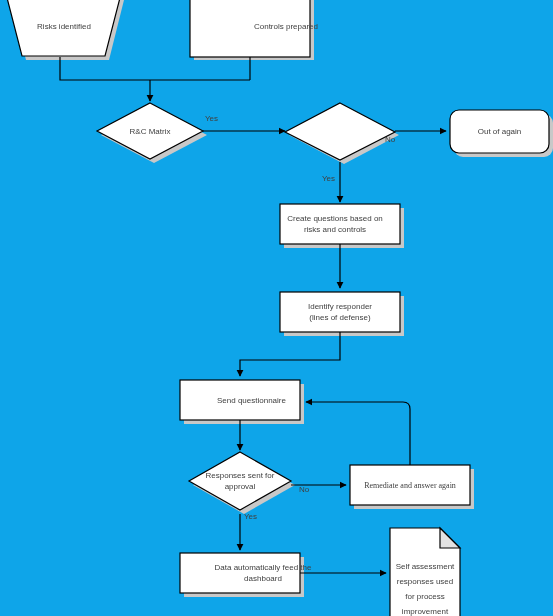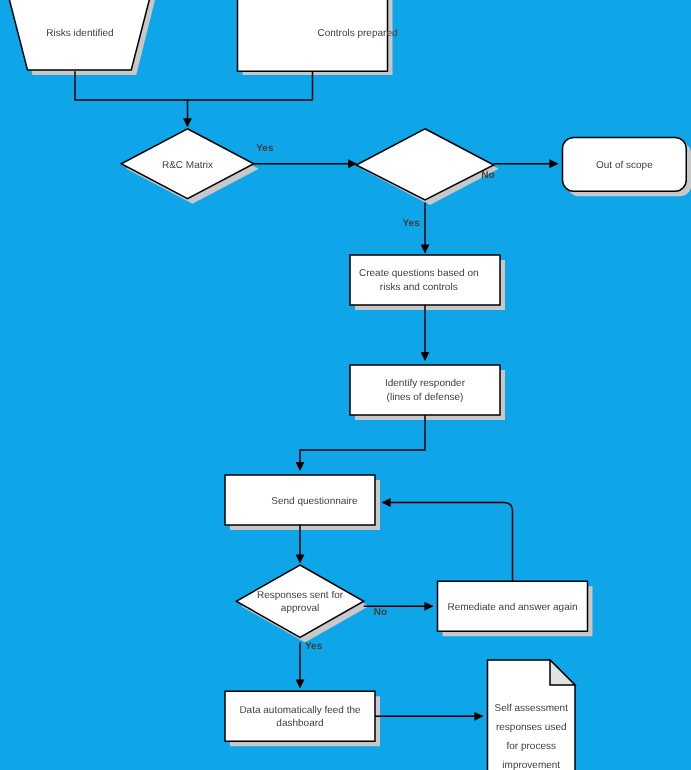--- a/index.html
+++ b/index.html
@@ -36,21 +36,20 @@
     line-height: 11px;
     pointer-events: none;
     white-space: pre-line;
   }
   .edge-label {
     position: absolute;
     color: #404040;
     font-size: 8px;
     line-height: 10px;
     white-space: nowrap;
-    font-weight: bold;
   }
   .shape-stroke {
     fill: #ffffff;
     stroke: #000000;
     stroke-width: 1.2;
   }
   .shape-shadow {
     fill: #c8c8c8;
     stroke: none;
   }
@@ -143,36 +142,36 @@
     </g>
   </svg>
 
   <div class="node-label" style="left:14px; top:14px; width:100px; height:24px;">Risks identified</div>
 
   <div class="node-label" style="left:190px; top:14px; width:120px; height:24px;padding-left:36px;">Controls prepared</div>
 
   <div class="node-label" style="left:105px; top:120px; width:90px; height:22px;">R&amp;C Matrix</div>
 
 
-  <div class="node-label" style="left:450px; top:120px; width:99px; height:22px;">Out of scope</div>
+  <div class="node-label" style="left:450px; top:120px; width:99px; height:22px;">Out of again</div>
 
   <div class="node-label" style="left:280px; top:212px; width:110px; height:24px;">Create questions based on
 risks and controls</div>
 
   <div class="node-label" style="left:280px; top:300px; width:120px; height:24px;">Identify responder
 (lines of defense)</div>
 
   <div class="node-label" style="left:180px; top:389px; width:143px; height:22px;">Send questionnaire</div>
 
   <div class="node-label" style="left:190px; top:469px; width:100px; height:24px;text-align:center;">Responses sent for
 approval</div>
 
-  <div class="node-label" style="left:350px; top:474px; width:120px; height:22px;">Remediate and answer again</div>
+  <div class="node-label" style="left:350px; top:474px; width:120px; height:22px;font-family:Liberation Serif, serif;">Remediate and answer again</div>
 
-  <div class="node-label" style="left:180px; top:561px; width:120px; height:24px;">Data automatically feed the
+  <div class="node-label" style="left:180px; top:561px; width:120px; height:24px;padding-left:23px;">Data automatically feed the
 dashboard</div>
 
   <div class="node-label" style="left:390px; top:559px; width:70px; height:58px; line-height:15px; align-items:flex-start;">Self assessment
 responses used
 for process
 improvement</div>
 
   <div class="edge-label" style="left:205px; top:114px;">Yes</div>
 
   <div class="edge-label" style="left:385px; top:135px;">No</div>

